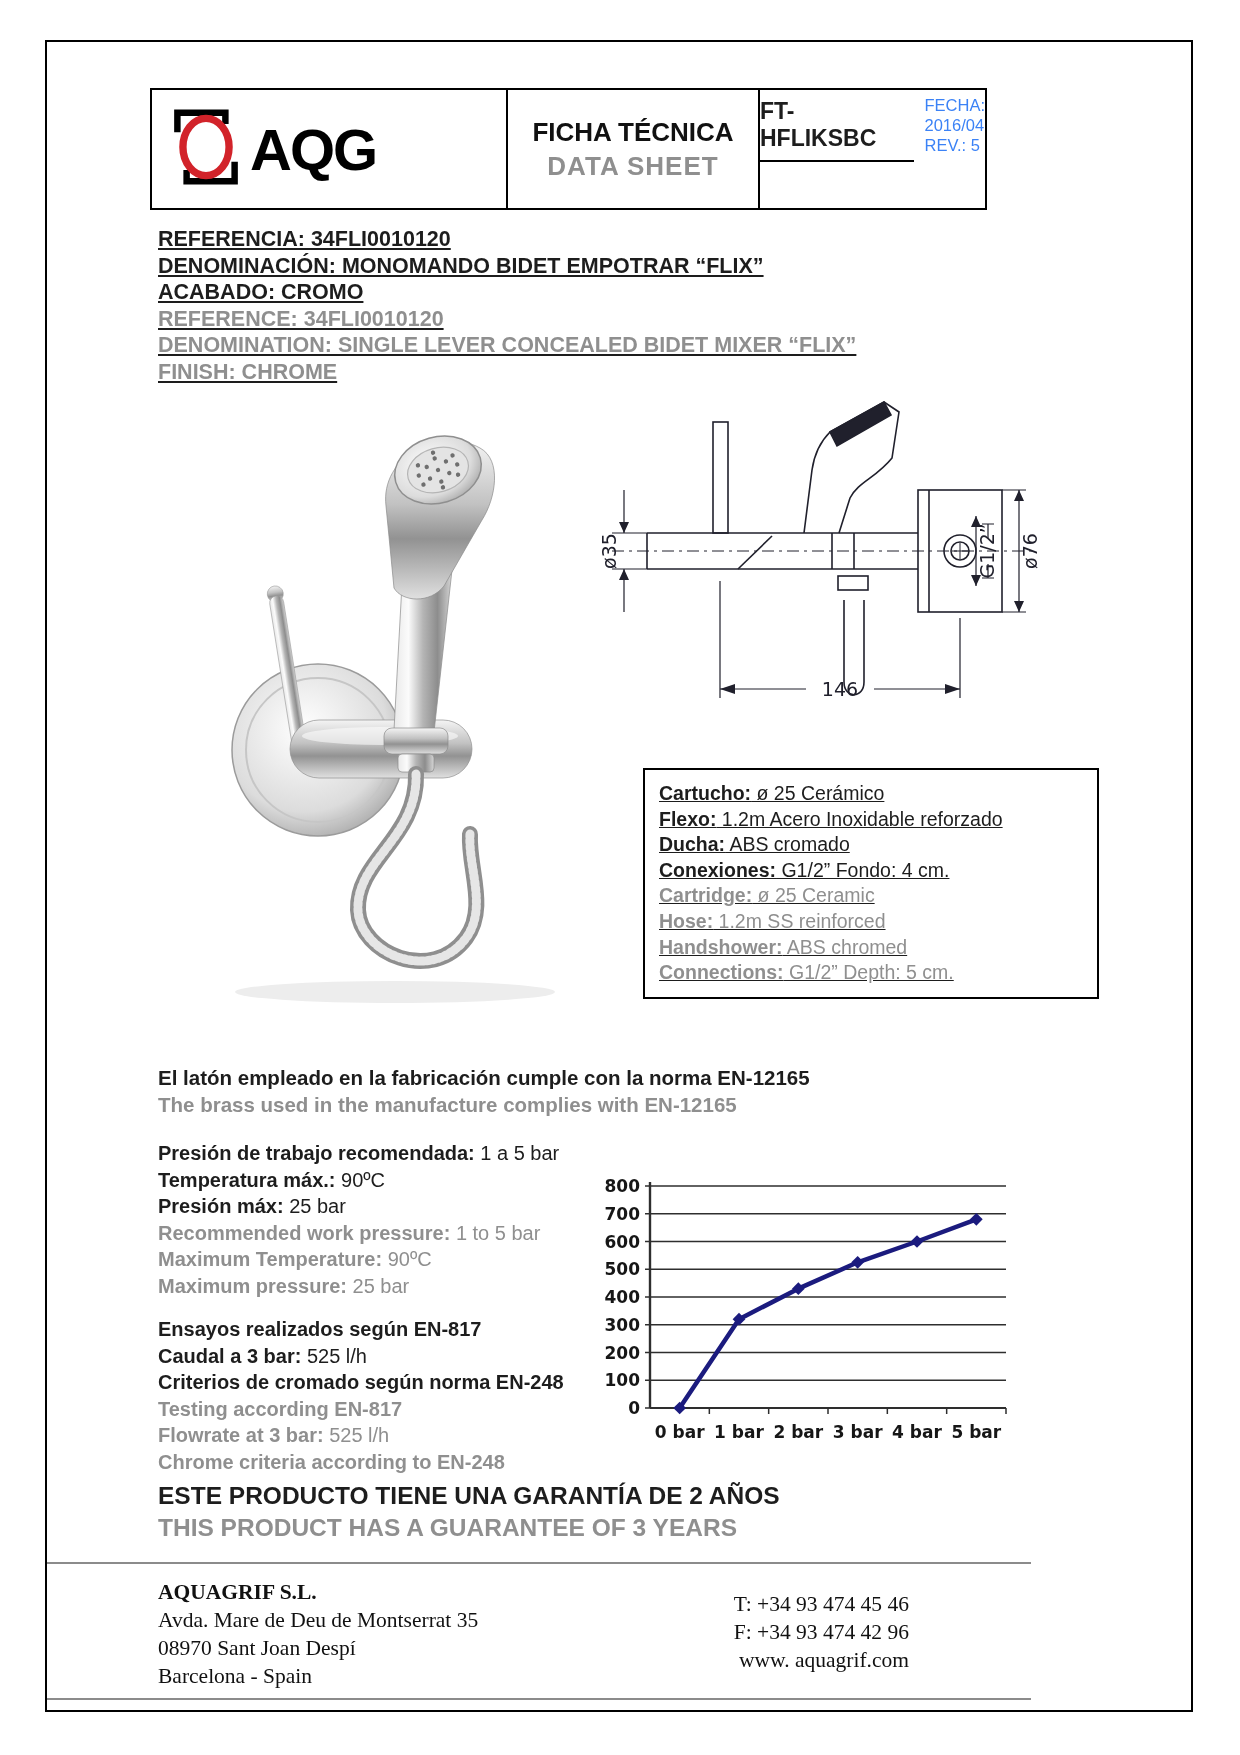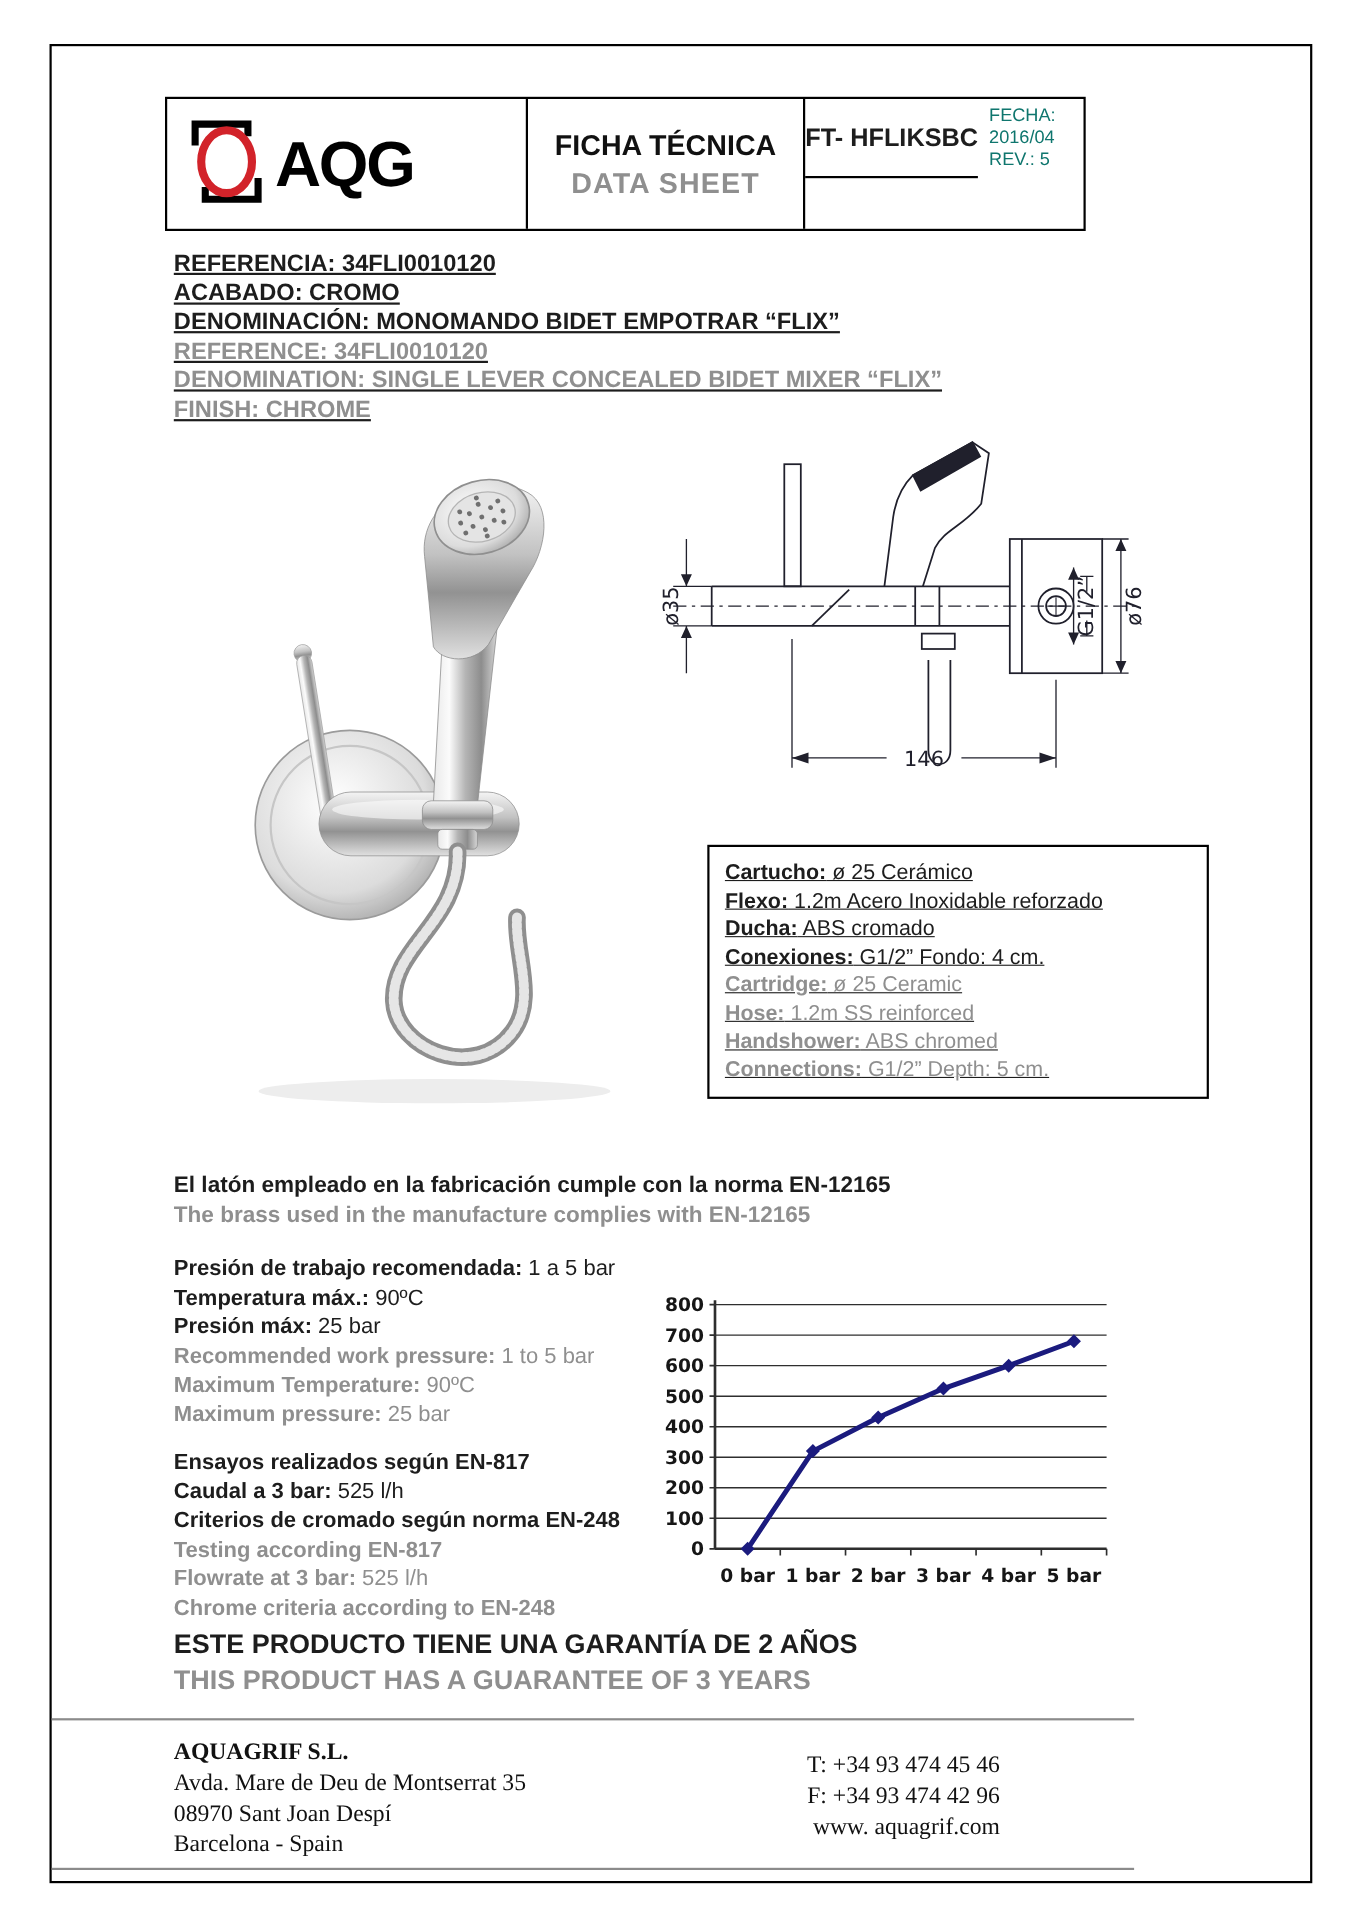--- a/index.html
+++ b/index.html
@@ -6,28 +6,28 @@
   html,body { background:#fff; }
   body {
     width:1240px; height:1755px; position:relative;
     font-family:"Liberation Sans","DejaVu Sans",sans-serif;
     color:#1d1d1d; overflow:hidden;
   }
   .frame { position:absolute; left:45px; top:40px; width:1148px; height:1672px; border:2px solid #000; }
 
   
   .header { position:absolute; left:150px; top:88px; width:837px; height:122px; border:2px solid #000; display:flex; background:#fff; }
-  .h-logo { width:328px; border-right:2px solid #000; display:flex; align-items:center; padding-left:18px; gap:8px; }
+  .h-logo { width:356px; border-right:2px solid #000; display:flex; align-items:center; padding-left:18px; gap:8px; }
   .logo-text { font-size:58px; font-weight:bold; letter-spacing:-2px; color:#000; }
   .h-title { width:252px; border-right:2px solid #000; display:flex; flex-direction:column; justify-content:center; align-items:center; gap:3px; }
   .t1 { font-size:26px; font-weight:bold; color:#111; }
   .t2 { font-size:26px; font-weight:bold; color:#8f8f8f; letter-spacing:1px; }
   .h-code { flex:1; display:flex; flex-direction:row; }
   .code-top { height:72px; border-bottom:2px solid #000; display:flex; align-items:center; justify-content:center; font-size:23px; font-weight:bold; }
-  .code-bottom { flex:1; padding:5px 0 0 10px; font-size:16.5px; line-height:20px; color:#0f766e; }
+  .code-bottom { flex:1; padding:5px 0 0 10px; font-size:16.5px; line-height:20px; color:#3b82f6; }
 
   
   .refblock { position:absolute; left:158px; top:226px; width:840px; font-size:21.5px; font-weight:bold; line-height:26.5px;text-decoration:underline; }
   .gray { color:#8f8f8f; }
 
   
   .photo { position:absolute; left:150px; top:398px; width:470px; height:612px; }
   .tdraw { position:absolute; left:592px; top:386px; width:450px; height:345px; }
   .tdraw text { font-family:"DejaVu Sans",sans-serif; font-size:19px; fill:#20202c; }
 
@@ -79,22 +79,22 @@
     <div class="code-top">FT- HFLIKSBC</div>
     <div class="code-bottom">
       <div>FECHA: 2016/04</div>
       <div>REV.: 5</div>
     </div>
   </div>
 </div>
 
 <div class="refblock">
   <div>REFERENCIA: 34FLI0010120</div>
+  <div>DENOMINACIÓN: MONOMANDO BIDET EMPOTRAR “FLIX”</div>
   <div>ACABADO: CROMO</div>
-  <div>DENOMINACIÓN: MONOMANDO BIDET EMPOTRAR “FLIX”</div>
   <div class="gray">REFERENCE: 34FLI0010120</div>
   <div class="gray">DENOMINATION: SINGLE LEVER CONCEALED BIDET MIXER “FLIX”</div>
   <div class="gray">FINISH: CHROME</div>
 </div>
 
 <svg class="photo" viewBox="0 0 470 612" aria-hidden="true">
   <defs>
     <linearGradient id="chromeV" x1="0" y1="0" x2="1" y2="0">
       <stop offset="0" stop-color="#e9e9e9"></stop>
         <stop offset="0.25" stop-color="#fbfbfb"></stop>

